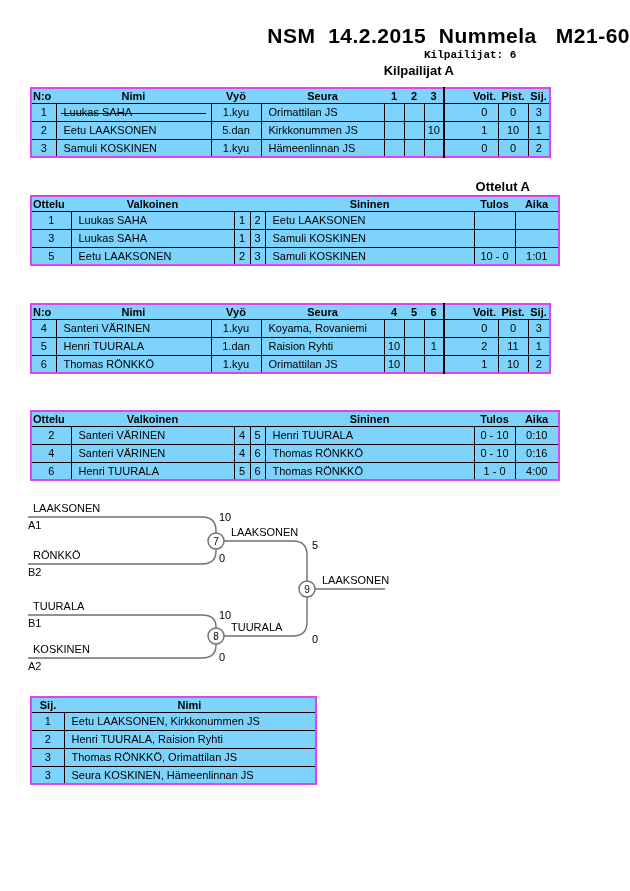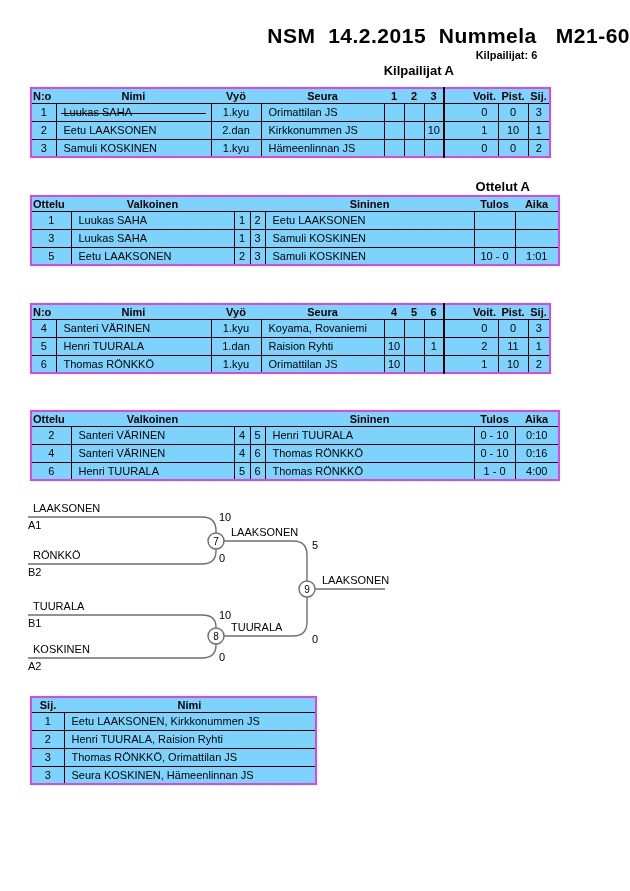--- a/index.html
+++ b/index.html
@@ -4,22 +4,22 @@
 <style>
   * { box-sizing: border-box; }
   html,body { margin:0; padding:0; background:#fff; }
   .page {
     position:relative; width:630px; height:891px; background:#fff;
     font-family:"Liberation Sans","DejaVu Sans",sans-serif; color:#000; overflow:hidden;
   }
   .abs { position:absolute; }
   .main-title { top:24px; left:0; width:630px; text-align:right;
     font-size:21px; font-weight:bold; white-space:pre; letter-spacing:0.5px; }
-  .participants { top:49px; left:404px; width:205px; text-align:center;
-    font-size:11px; font-weight:bold; }
+  .participants { top:49px; left:424px; width:205px; text-align:left;
+    font-size:11px; font-weight:bold;font-family:Liberation Mono, monospace; }
   .sec-title { font-size:13px; font-weight:bold; text-align:right; }
   .t-poolA  { left:30px; width:424px; top:63px; }
   .t-matchA { left:30px; width:500px; top:179px; }
   .t-poolB  { left:30px; width:424px; top:280px; }
   .t-matchB { left:30px; width:500px; top:416px; }
   .t-res    { left:30px; width:285px; top:675px; }
 
   table.tbl { border-collapse:collapse; border:2px solid #d946ef; table-layout:fixed; background:#7dd3fc; }
   .tbl th, .tbl td { font-size:11px; padding:0 2px; overflow:hidden;
     white-space:nowrap; text-align:center; vertical-align:middle; }
@@ -91,21 +91,21 @@
           <td></td>
           <td></td>
           <td></td>
           <td class="thl">0</td>
           <td>0</td>
           <td>3</td>
         </tr>
         <tr>
           <td>2</td>
           <td class="l">Eetu LAAKSONEN</td>
-          <td>2.dan</td>
+          <td>5.dan</td>
           <td class="l">Kirkkonummen JS</td>
           <td></td>
           <td></td>
           <td>10</td>
           <td class="thl">1</td>
           <td>10</td>
           <td>1</td>
         </tr>
         <tr>
           <td>3</td>

